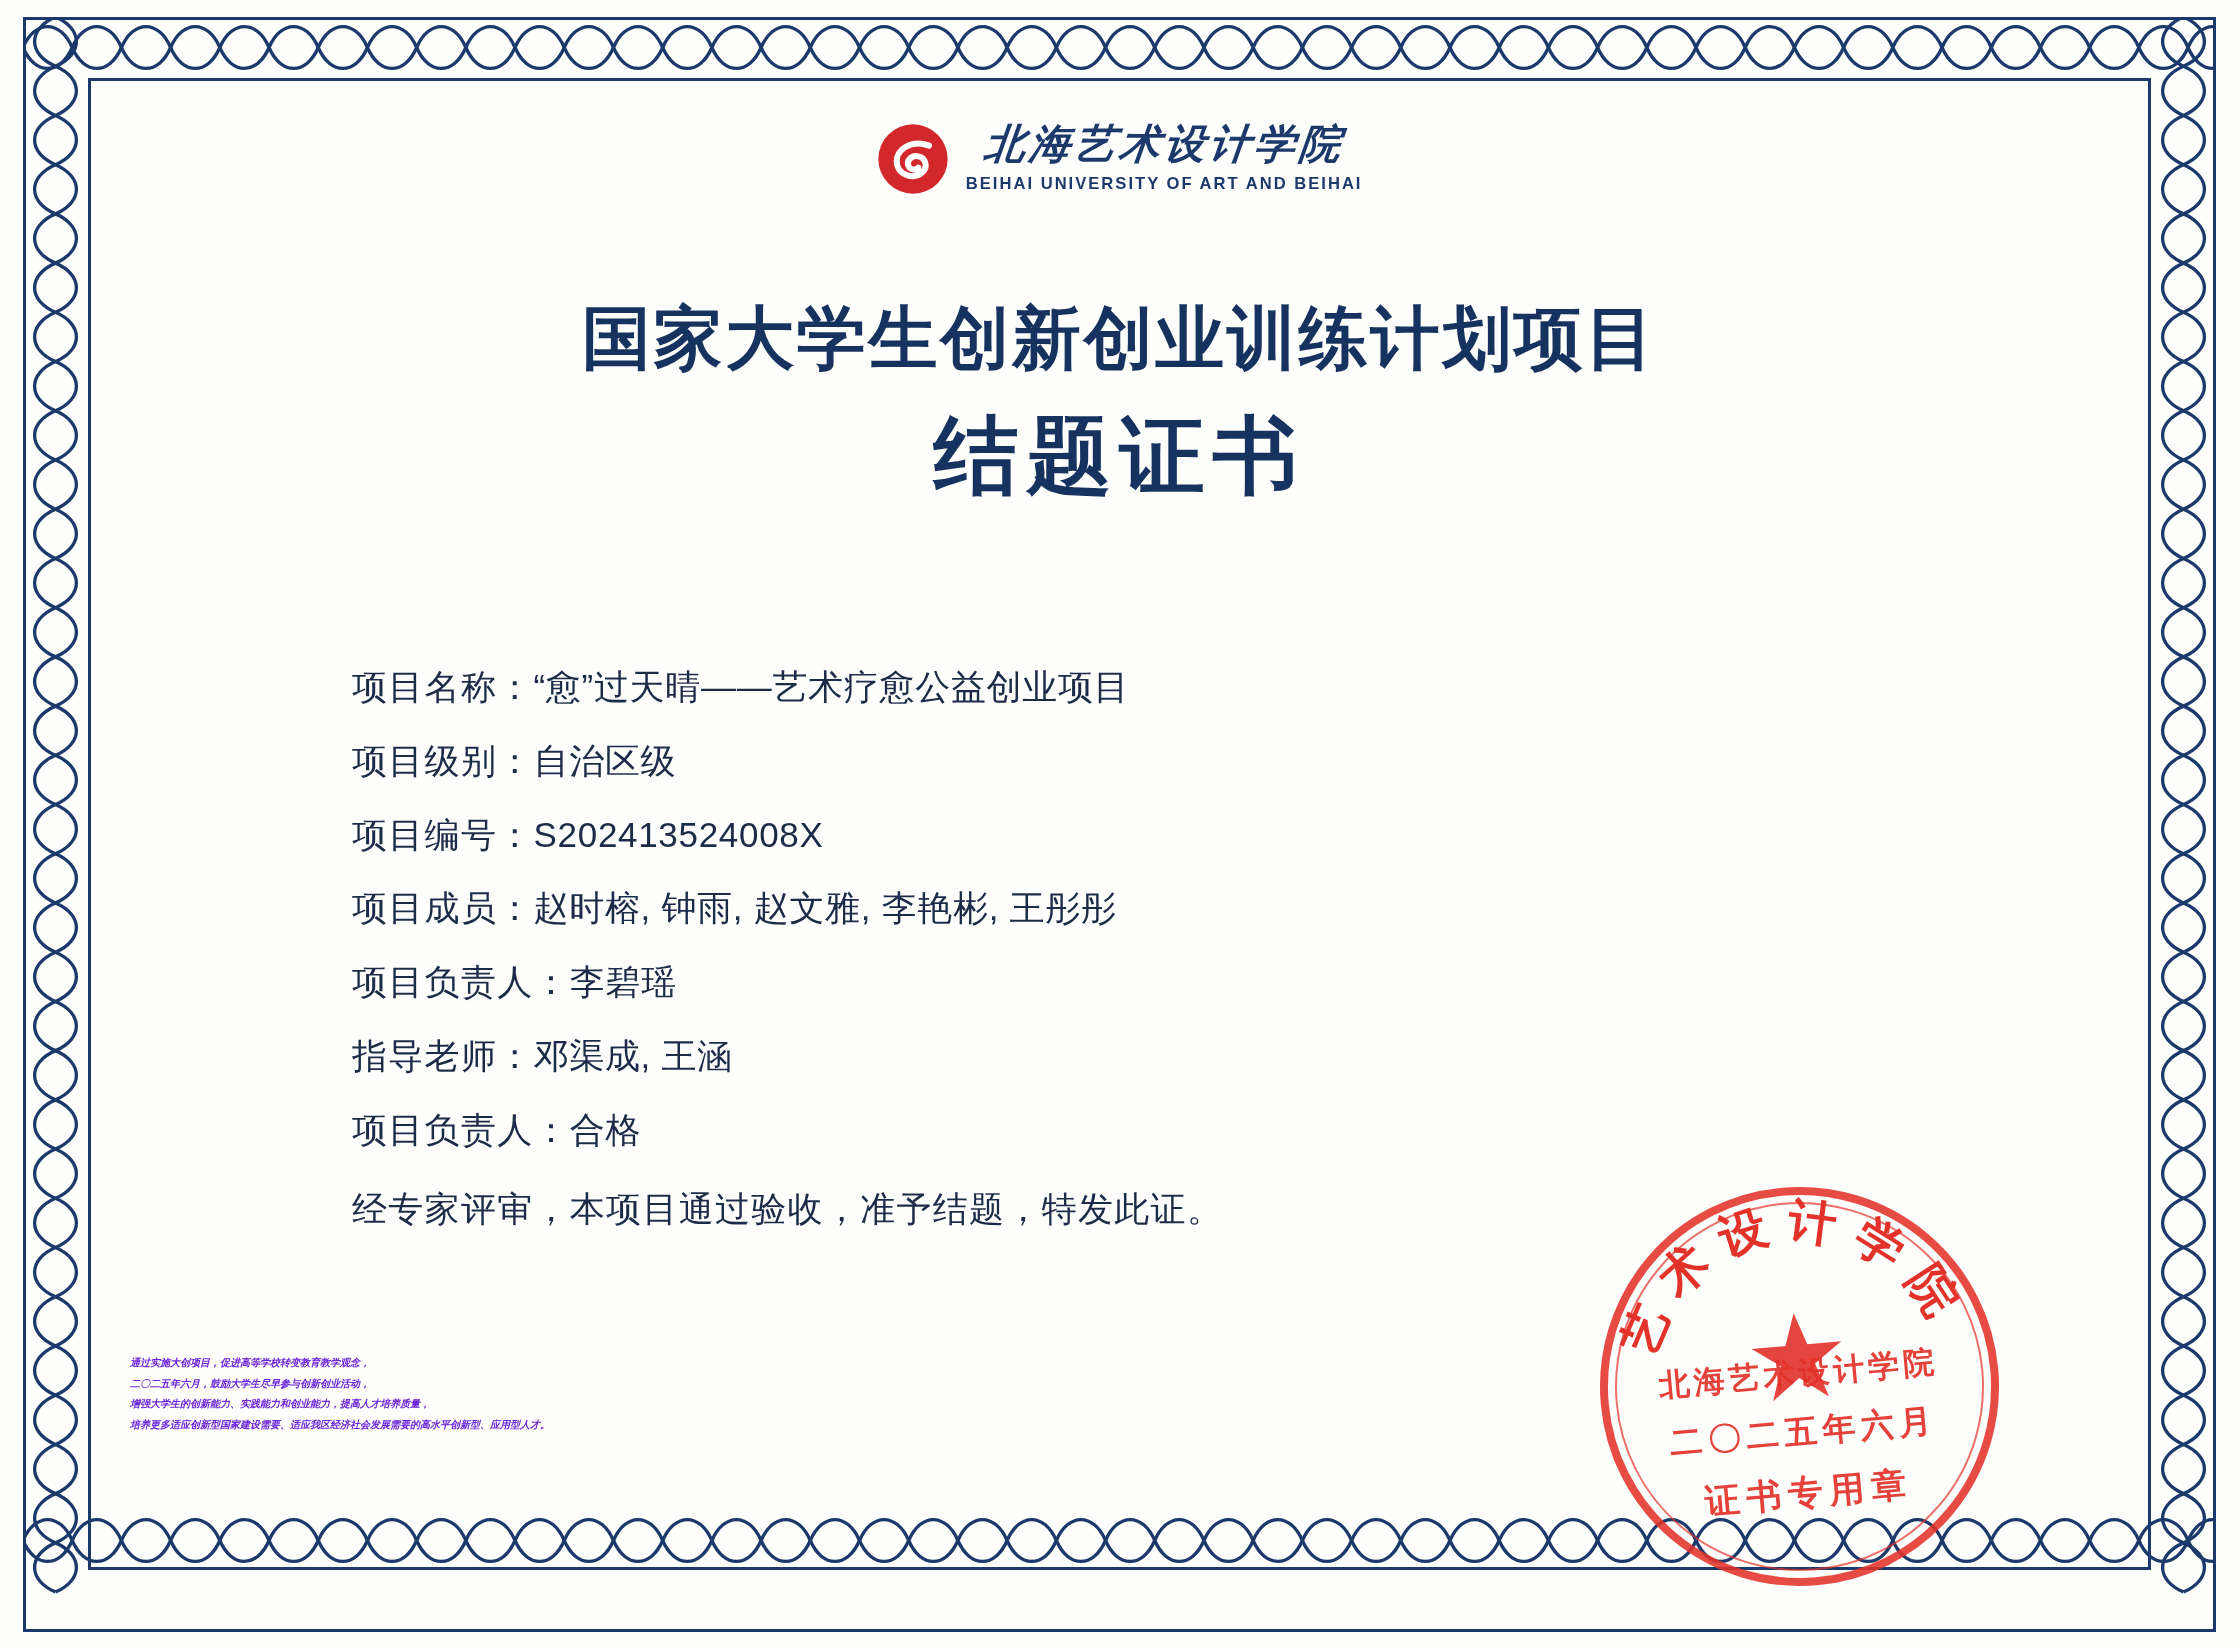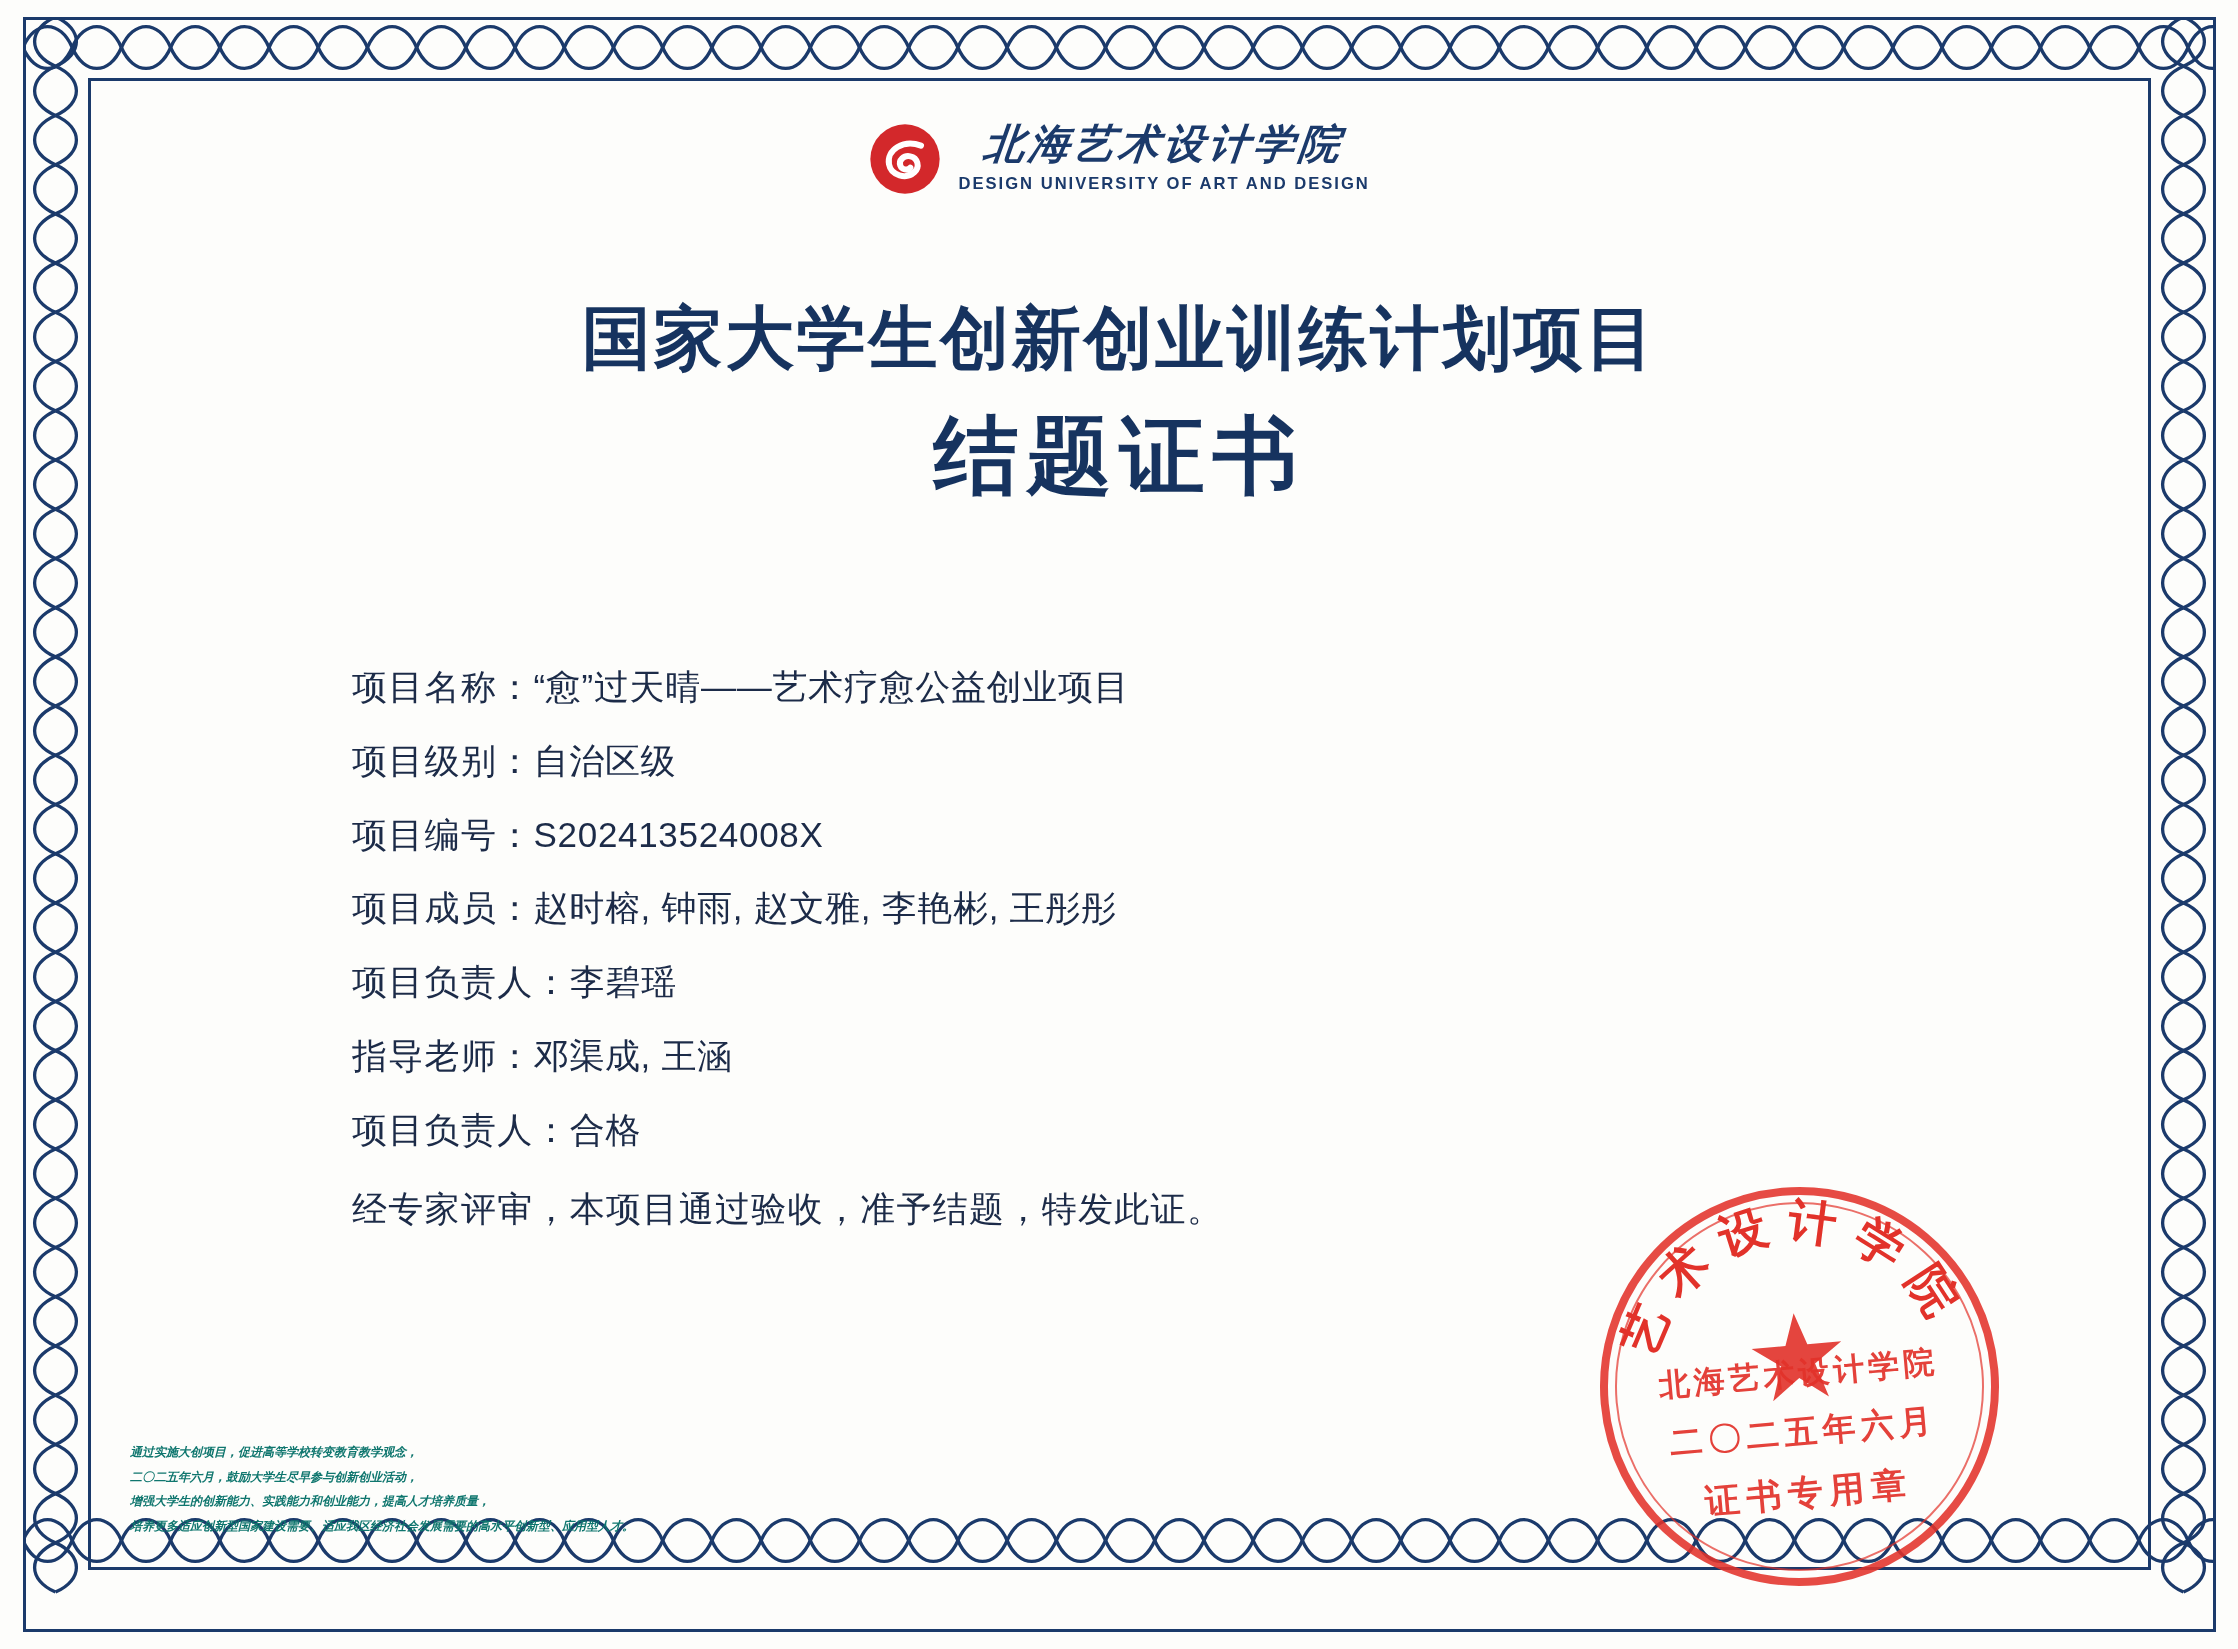--- a/index.html
+++ b/index.html
@@ -144,26 +144,26 @@
     margin-top: 35px;
     font-size: 35px;
     color: #1c2b48;
     letter-spacing: 1.3px;
   }
 
   
   .footnote {
     position: absolute;
     left: 130px;
-    top: 1440px;
+    top: 1353px;
     width: 931px;
     font-family: "Liberation Serif", serif;
-    font-size: 12px;
-    font-weight: 700;
-    color: #0f766e;
+    font-size: 10px;
+    font-weight: 700;
+    color: #6d28d9;
     line-height: 2.05;
     font-style: italic;
   }
   .footnote div { white-space: nowrap; }
 
   
   .seal {
     position: absolute;
     left: 1600px;
     top: 1187px;
@@ -349,21 +349,21 @@
   <div class="logo-block">
     <div class="logo-row">
       <span class="logo-mark">
         <svg width="72" height="72" viewBox="0 0 108 108">
           <circle cx="54" cy="54" r="52" fill="#d3282b"></circle>
           <path d="M78 34 C52 24 26 40 30 62 C33 79 56 85 68 74 C77 66 73 52 62 50 C52 48 44 56 47 64 C49 70 58 72 62 67" fill="none" stroke="#ffffff" stroke-width="9" stroke-linecap="round"></path>
         </svg>
       </span>
       <span>
         <div class="logo-cn">北海艺术设计学院</div>
-        <div class="logo-en">DESIGN UNIVERSITY OF ART AND DESIGN</div>
+        <div class="logo-en">BEIHAI UNIVERSITY OF ART AND BEIHAI</div>
       </span>
     </div>
   </div>
 
   <div class="title-main">国家大学生创新创业训练计划项目</div>
   <div class="title-sub">结题证书</div>
 
   <div class="fields">
 
     <div class="field-row">

